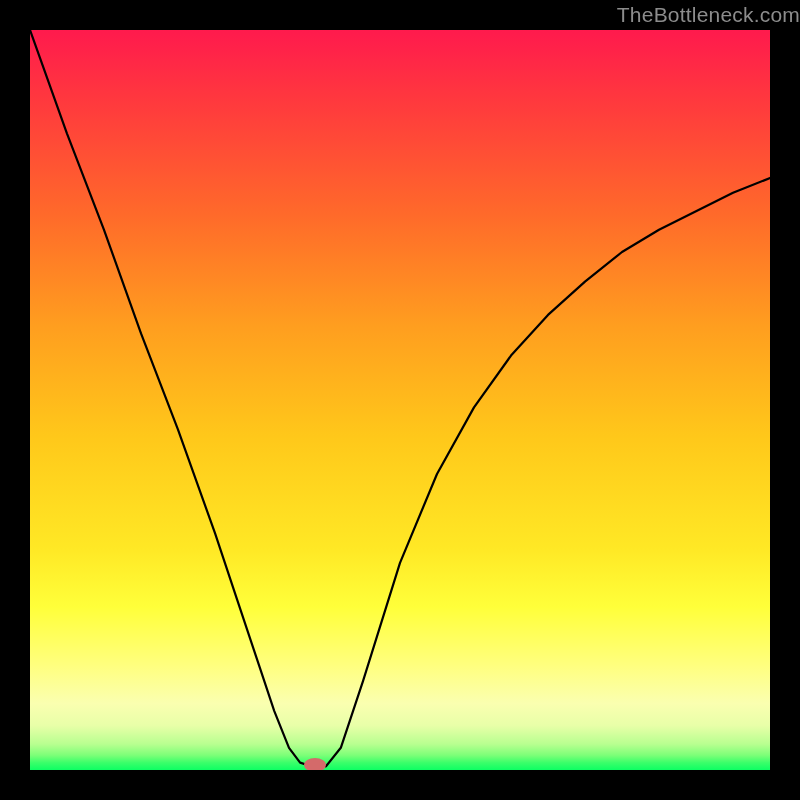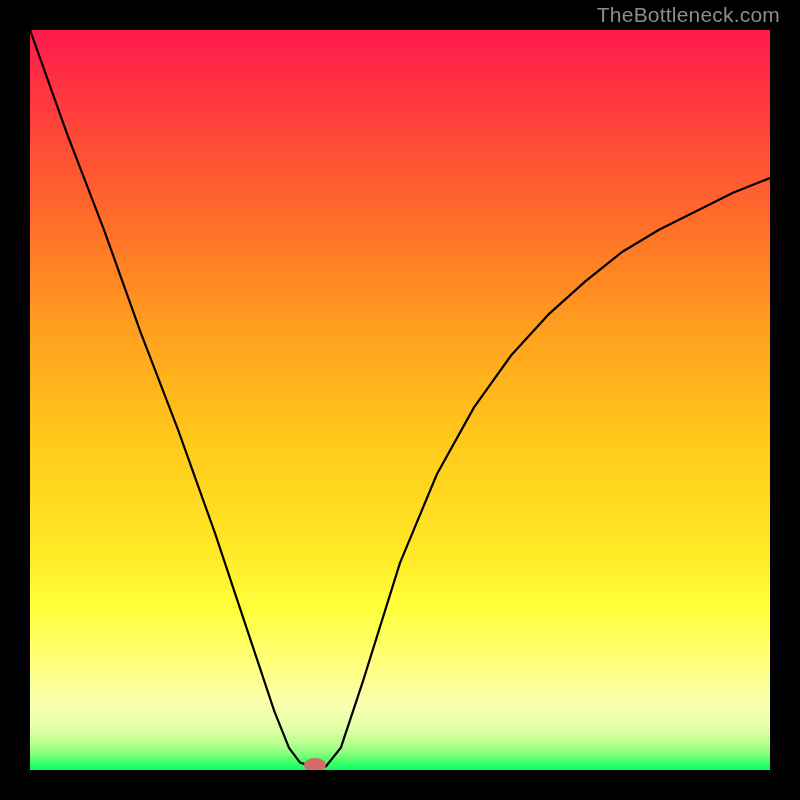--- a/index.html
+++ b/index.html
@@ -57,21 +57,21 @@
     position: absolute;
     width: 22px;
     height: 14px;
     background: #d46a6a;
     border-radius: 50%;
     transform: translate(-50%, -50%);
   }
   .watermark {
     position: absolute;
     top: 3px;
-    right: 20px;
+    right: 0;
     color: #8c8c8c;
     font-size: 21px;
     font-weight: 400;
     letter-spacing: 0.2px;
   }
 </style>
 </head>
 <body>
 
 <div class="outer">

